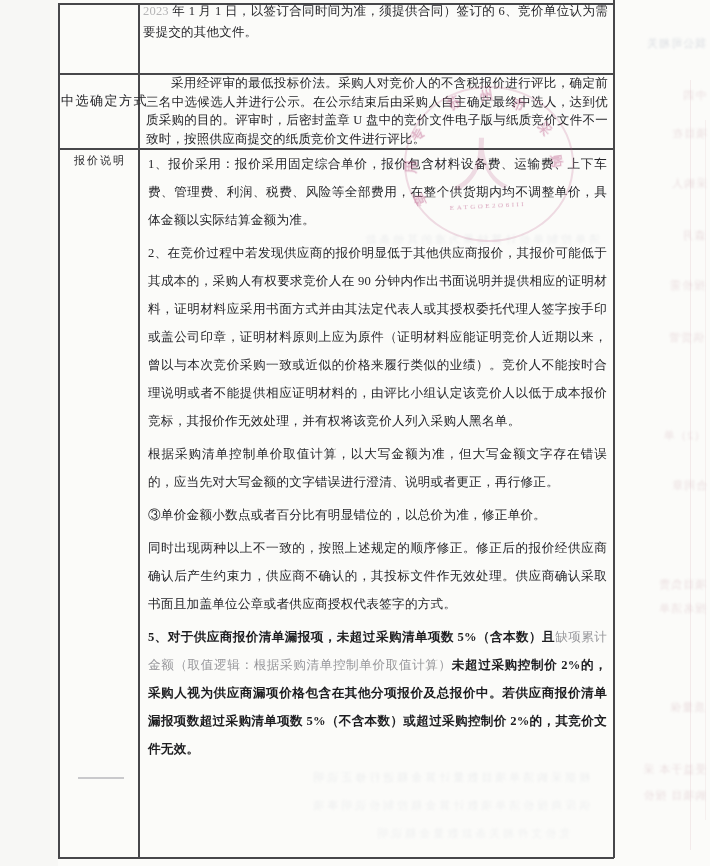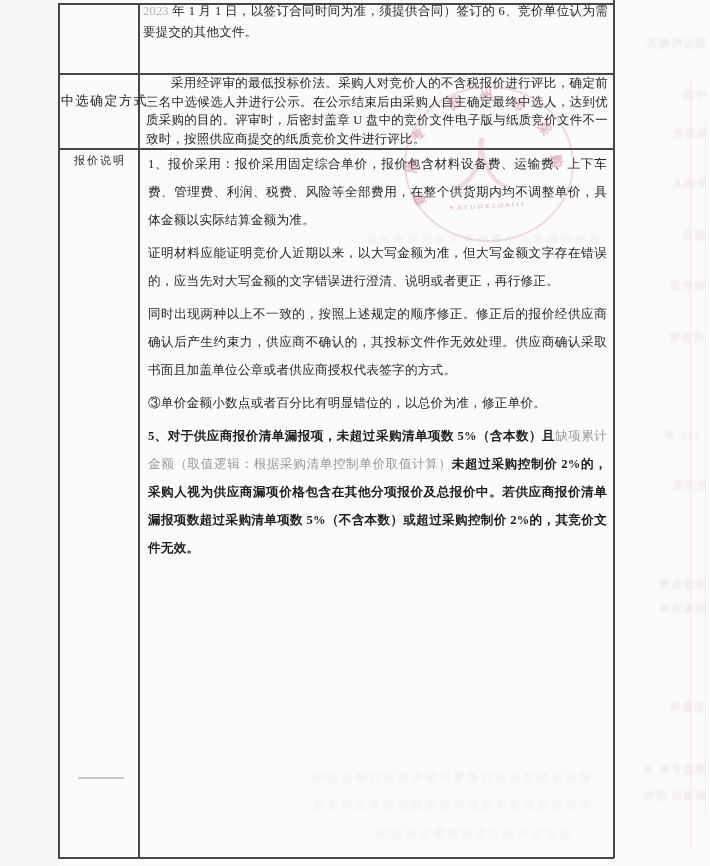--- a/index.html
+++ b/index.html
@@ -113,23 +113,24 @@
   </div>
 
   <div class="cell r2-label">中选确定方式</div>
   <div class="cell r2-content">采用经评审的最低投标价法。采购人对竞价人的不含税报价进行评比，确定前三名中选候选人并进行公示。在公示结束后由采购人自主确定最终中选人，达到优质采购的目的。评审时，后密封盖章 U 盘中的竞价文件电子版与纸质竞价文件不一致时，按照供应商提交的纸质竞价文件进行评比。</div>
 
   <div class="cell r3-label">报价说明</div>
   <div class="label-dash"></div>
 
   <div class="cell r3-content">
     <p>1、报价采用：报价采用固定综合单价，报价包含材料设备费、运输费、上下车费、管理费、利润、税费、风险等全部费用，在整个供货期内均不调整单价，具体金额以实际结算金额为准。</p>
-    <p>证明材料应能证明竞价人近期以来，以大写金额为准，但大写金额文字存在错误的，应当先对大写金额的文字错误进行澄清、说明或者更正，再行修正。</p>
+    <p>2、在竞价过程中若发现供应商的报价明显低于其他供应商报价，其报价可能低于其成本的，采购人有权要求竞价人在 90 分钟内作出书面说明并提供相应的证明材料，证明材料应采用书面方式并由其法定代表人或其授权委托代理人签字按手印或盖公司印章，证明材料原则上应为原件（证明材料应能证明竞价人近期以来，曾以与本次竞价采购一致或近似的价格来履行类似的业绩）。竞价人不能按时合理说明或者不能提供相应证明材料的，由评比小组认定该竞价人以低于成本报价竞标，其报价作无效处理，并有权将该竞价人列入采购人黑名单。</p>
+    <p>根据采购清单控制单价取值计算，以大写金额为准，但大写金额文字存在错误的，应当先对大写金额的文字错误进行澄清、说明或者更正，再行修正。</p>
+    <p>③单价金额小数点或者百分比有明显错位的，以总价为准，修正单价。</p>
     <p>同时出现两种以上不一致的，按照上述规定的顺序修正。修正后的报价经供应商确认后产生约束力，供应商不确认的，其投标文件作无效处理。供应商确认采取书面且加盖单位公章或者供应商授权代表签字的方式。</p>
-    <p>③单价金额小数点或者百分比有明显错位的，以总价为准，修正单价。</p>
     <p><span class="seg-bold">5、对于供应商报价清单漏报项，未超过采购清单项数 5%（含本数）且</span><span class="seg-gray">缺项累计金额（取值逻辑：根据采购清单控制单价取值计算）</span><span class="seg-bold">未超过采购控制价 2%的，采购人视为供应商漏项价格包含在其他分项报价及总报价中。若供应商报价清单漏报项数超过采购清单项数 5%（不含本数）或超过采购控制价 2%的，其竞价文件无效。</span></p>
   </div>
 
   <div class="stamp">
     <div class="ring"></div>
     <span class="rim s1">苏</span>
     <span class="rim s2">州</span>
     <span class="rim s3">市</span>
     <span class="rim s4">采</span>
     <span class="rim s5">购</span>

